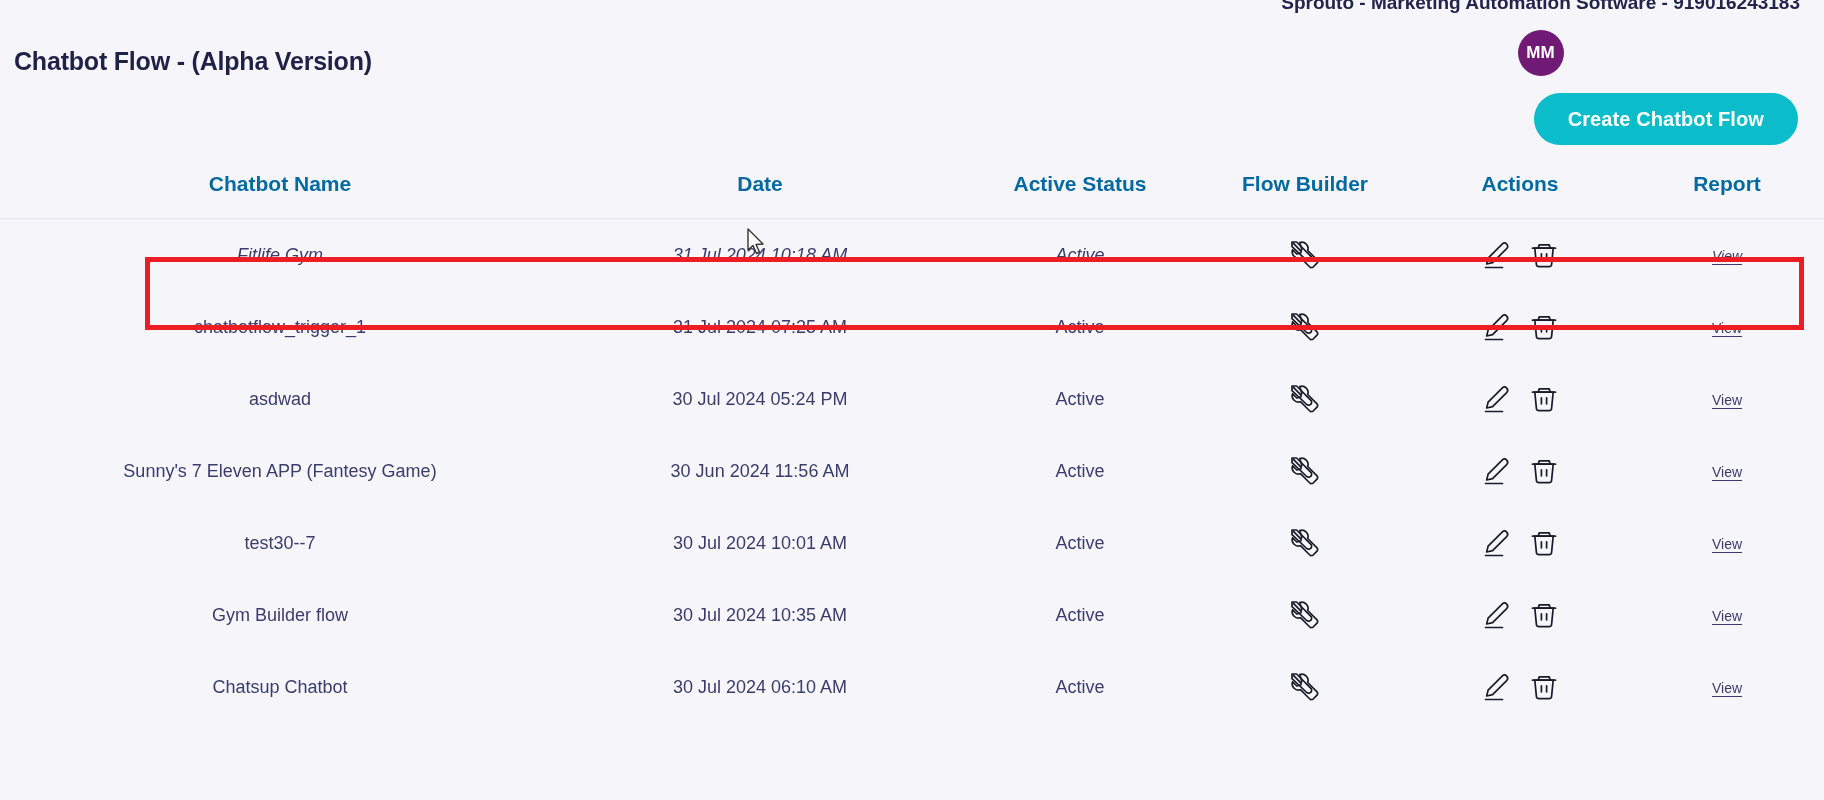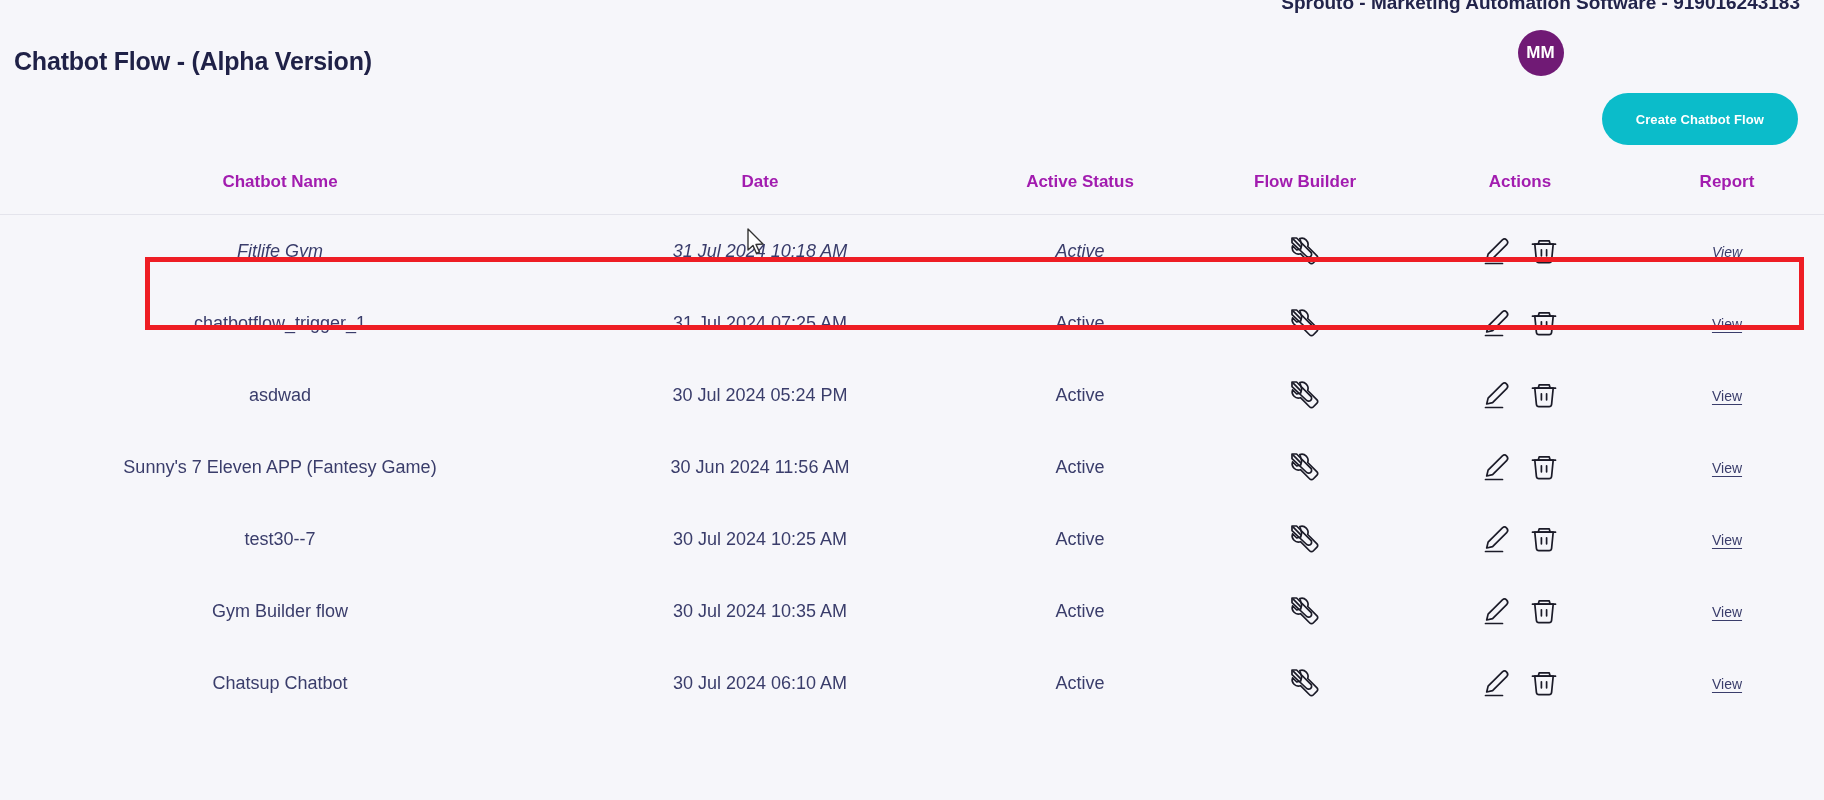--- a/index.html
+++ b/index.html
@@ -68,37 +68,37 @@
     padding-right: 26px;
   }
   .create-btn {
     background: #0bbcca;
     color: #ffffff;
     border: none;
     border-radius: 26px;
     height: 52px;
     padding: 0 34px;
     font-family: "Liberation Sans", sans-serif;
-    font-size: 13px;
+    font-size: 20px;
     font-weight: 700;
     letter-spacing: 0.1px;
     cursor: pointer;
     white-space: nowrap;
   }
 
   
   .flows-table {
     width: 100%;
     border-collapse: collapse;
     table-layout: fixed;
   }
   .flows-table th {
-    font-size: 17px;
+    font-size: 21px;
     font-weight: 700;
-    color: #a21caf;
+    color: #0369a1;
     padding: 10px 0 22px 0;
     text-align: center;
     white-space: nowrap;
   }
   .flows-table thead tr {
     border-bottom: 1px solid #e4e4ec;
   }
   .flows-table td {
     height: 72px;
     font-size: 18px;
@@ -315,21 +315,21 @@
                 <path d="M5.8 8.2l1.6 16.2a2.6 2.6 0 0 0 2.6 2.3h10a2.6 2.6 0 0 0 2.6-2.3l1.6-16.2z"></path>
                 <path d="M12.4 13.8v6M17.6 13.8v6"></path>
               </svg>
             </span>
           </div>
         </td>
         <td><span class="view-link">View</span></td>
       </tr>
       <tr>
         <td>test30--7</td>
-        <td>30 Jul 2024 10:25 AM</td>
+        <td>30 Jul 2024 10:01 AM</td>
         <td>Active</td>
         <td class="icon-cell"><span class="icon-btn">
             <svg width="34" height="34" viewBox="0 0 34 34" fill="none" stroke="#1b1b28" stroke-width="1.7" stroke-linecap="round" stroke-linejoin="round">
               <path d="M22.2 4.6a6.2 6.2 0 0 0-7.9 7.9L5 21.8a2.4 2.4 0 0 0 0 3.4l3.8 3.8a2.4 2.4 0 0 0 3.4 0l9.3-9.3a6.2 6.2 0 0 0 7.9-7.9l-4.2 4.2-3.9-1-1-3.9z" transform="translate(34,0) scale(-1,1)"></path>
               <path d="M5.2 5.2l7.6 7.6"></path>
               <path d="M4 8.6l0-4.6 4.6 0 13.8 13.8a3 3 0 1 1-4.2 4.2z"></path>
             </svg>
           </span></td>
         <td>
           <div class="actions-cell">

